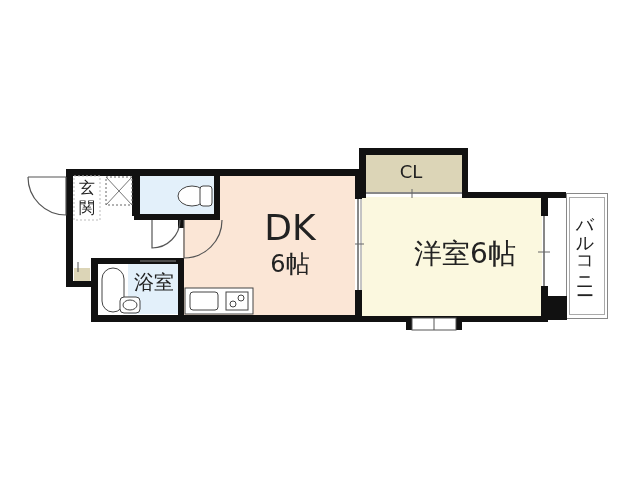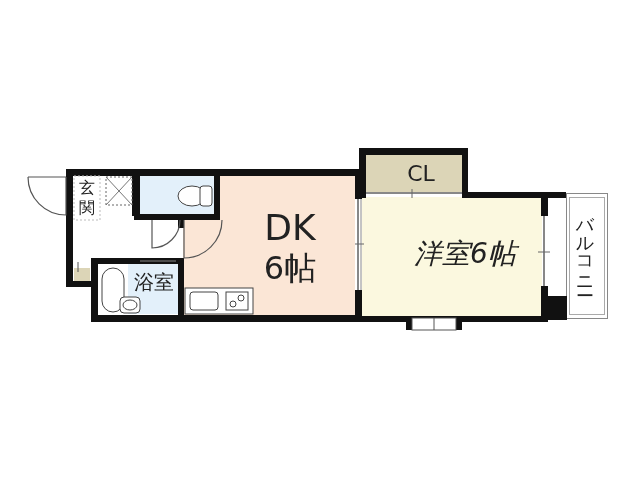--- a/index.html
+++ b/index.html
@@ -87,19 +87,19 @@
 
   <rect x="412" y="318" width="44" height="12" fill="#fff" stroke="#555"></rect>
   <line x1="434" y1="318" x2="434" y2="330" stroke="#555"></line>
 
   <line x1="140" y1="261" x2="176" y2="261" stroke="#888"></line>
 
   <line x1="78" y1="262" x2="78" y2="272" stroke="#555"></line>
 </svg>
 
 <div class="label" style="left:250px;top:210px;width:80px;font-size:36px;">DK</div>
-<div class="label" style="left:250px;top:252px;width:80px;font-size:32px;">6帖</div>
-<div class="label" style="left:390px;top:240px;width:150px;font-size:28px;font-style:italic;">洋室6帖</div>
-<div class="label" style="left:387px;top:163px;width:68px;font-size:22px;">CL</div>
+<div class="label" style="left:250px;top:252px;width:80px;font-size:24px;">6帖</div>
+<div class="label" style="left:390px;top:240px;width:150px;font-size:28px;">洋室6帖</div>
+<div class="label" style="left:377px;top:163px;width:68px;font-size:18px;">CL</div>
 <div class="label" style="left:74px;top:180px;width:26px;font-size:16px;">玄</div>
 <div class="label" style="left:74px;top:200px;width:26px;font-size:16px;">関</div>
 <div class="label" style="left:130px;top:272px;width:48px;font-size:20px;">浴室</div>
 <div class="label" style="left:574px;top:204px;width:20px;font-size:18px;writing-mode:vertical-rl;">バルコニー</div>
 
 </body></html>

